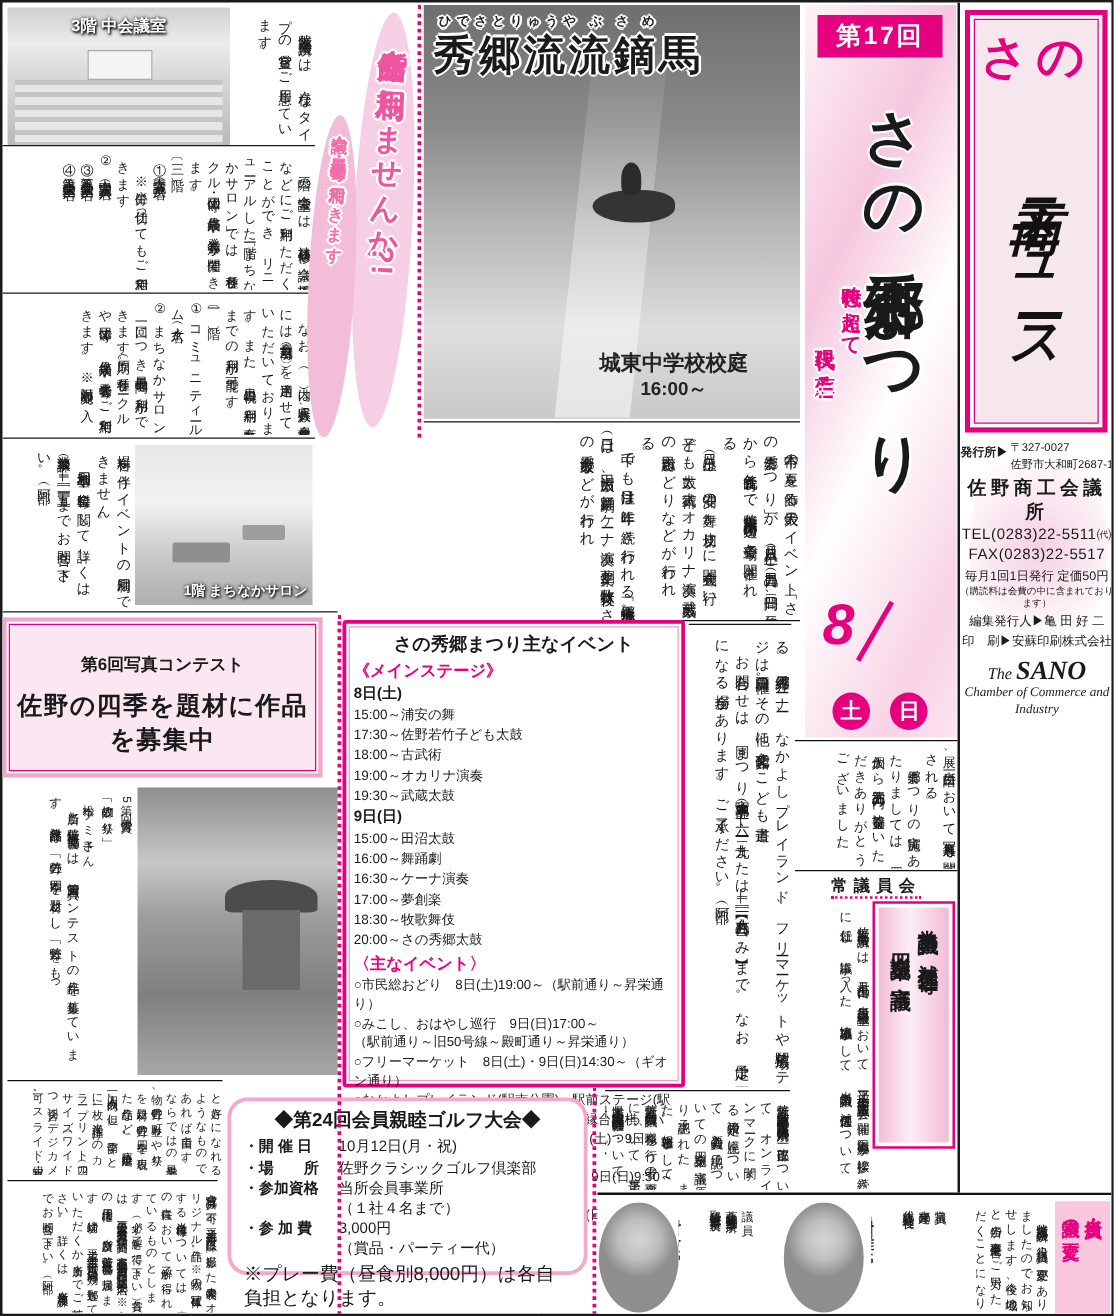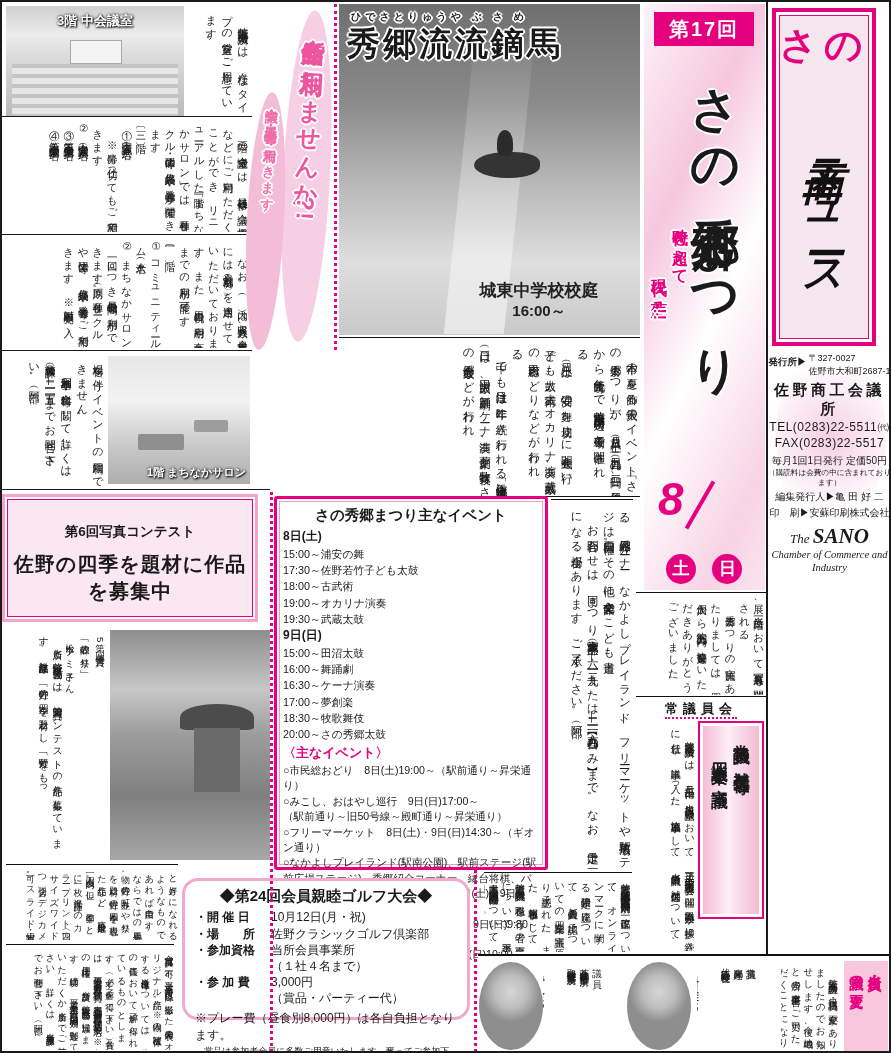--- a/index.html
+++ b/index.html
@@ -65,21 +65,21 @@
     box-shadow:inset 0 0 0 2px #fff,inset 0 0 0 3px #e4007f;background:#fbe7f1;box-sizing:border-box;text-align:center;}
   #contest-head .l1{font-size:13.5px;font-weight:800;margin-top:26px;}
   #contest-head .l2{font-size:20px;font-weight:900;margin-top:10px;letter-spacing:1px;}
   
   #golf{left:180px;top:876px;width:288px;height:142px;border:3px solid #f2a9cb;border-radius:16px;
     background:#fff;box-sizing:border-box;padding:6px 10px 0 10px;}
   #golf .ttl{font-size:15px;font-weight:800;text-align:center;margin-bottom:4px;}
   .grow{display:flex;font-size:12px;line-height:1.3;margin-bottom:1px;}
   .grow .gl{width:76px;font-weight:700;flex:none;}
   .grow .gv{white-space:pre-line;}
-  #golf .n1{font-size:12px;margin-top:3px;}
+  #golf .n1{font-size:15px;margin-top:3px;}
   #golf .n2{font-size:9px;margin-top:2px;line-height:1.3;}
   
   #council{left:634px;top:694px;width:130px;height:258px;border-top:1px solid #111;box-sizing:border-box;}
   #council .lab{text-align:center;font-size:13px;font-weight:800;letter-spacing:5px;padding-top:3px;}
   #council .lab span{border-bottom:2px dotted #e4007f;padding-bottom:1px;}
   #council-box{position:absolute;right:2px;top:24px;width:66px;height:198px;border:2px solid #e4007f;
     box-shadow:inset 0 0 0 3px #fff;background:linear-gradient(90deg,#f2b6d2 0%,#fdeef6 45%,#f2b6d2 100%);
     box-sizing:border-box;display:flex;justify-content:center;}
   #council-box .vt{font-size:16.5px;font-weight:900;padding-top:8px;letter-spacing:2px;}
   
@@ -90,21 +90,21 @@
   .pwrap{position:absolute;top:5px;height:92px;}
   .plabels{font-size:9.5px;line-height:1.35;}
   .pname{font-size:12.5px;font-weight:700;margin-top:2px;letter-spacing:3px;}
   .face{position:absolute;top:6px;width:64px;height:88px;border-radius:50%;
     background:radial-gradient(ellipse 46% 34% at 50% 34%,#d6d6d6 0%,#bdbdbd 55%,#8e8e8e 100%),
                linear-gradient(180deg,#a9a9a9 0%,#9a9a9a 55%,#474747 60%,#3a3a3a 100%);}
   
   #mast{left:766px;top:0;width:123px;height:952px;background:#fff;}
   #mast::before{content:"";position:absolute;left:8px;top:340px;width:110px;height:190px;border-radius:50%;
     background:radial-gradient(circle,#f6cfe3 0%,rgba(246,207,227,0) 70%);}
-  #logo-box{position:absolute;left:4px;top:6px;width:104px;height:338px;border:4px solid #e4007f;
+  #logo-box{position:absolute;left:4px;top:6px;width:114px;height:338px;border:4px solid #e4007f;
     box-shadow:inset 0 0 0 3px #fff,inset 0 0 0 4px #e4007f;background:#f6e7ef;box-sizing:border-box;text-align:center;}
   #logo-pre{font-size:38px;font-weight:900;color:#e4007f;letter-spacing:6px;margin-top:8px;}
   #logo-main{writing-mode:vertical-rl;font-size:41px;font-weight:900;font-style:italic;letter-spacing:2px;
     margin:0 auto;height:268px;color:#111;}
   #mast-info{position:absolute;left:0;top:350px;width:123px;text-align:center;}
   #pub-row{display:flex;justify-content:center;text-align:left;font-size:9px;}
   #pub-row .pl{font-weight:700;margin-right:2px;font-size:9.5px;padding-top:4px;}
   #org{font-size:15px;font-weight:800;letter-spacing:3.5px;margin-top:3px;}
   .tel{font-size:12px;letter-spacing:.5px;}
   #issue{font-size:10px;margin-top:4px;}
@@ -195,20 +195,21 @@
     </div>
   </div>
 
   <div class="abs vt" style="left:549px;top:497px;width:82px;height:370px;font-size:11.5px;line-height:1.4;border-top:1px solid #111;padding-top:4px;box-sizing:border-box;">る。秀郷紹介コーナー、なかよしプレイランド、フリーマーケットや駅前広場ステージは両日開催。その他に文化会館でこども書道
 　お問合わせは、同まつり実施本部（☎六一―一一二九または二二―一六八九【当日のみ】）まで。なお、予定は変更になる場合があります。ご了承ください。（阿部）</div>
   <div class="abs vt" style="left:634px;top:590px;width:130px;height:103px;font-size:10.5px;line-height:1.35;border-top:1px solid #111;padding-top:3px;box-sizing:border-box;">展、当所一階において写真展等も開催される。
 　秀郷まつりの実施にあたりましては、四六九企業・団体・個人から約九三三万円の協賛金をいただきありがとうございました。</div>
 
   <div class="abs" id="event-box">
     <div class="ttl">さの秀郷まつり主なイベント</div>
+    <div class="mag" style="font-size:13px;">《メインステージ》</div>
     <div id="stage-cols">
       <div class="col1">
         <div class="daylab">8日(土)</div>
         <div class="daylist">15:00～浦安の舞
 17:30～佐野若竹子ども太鼓
 18:00～古武術
 19:00～オカリナ演奏
 19:30～武蔵太鼓</div>
       </div>
       <div class="col2">

